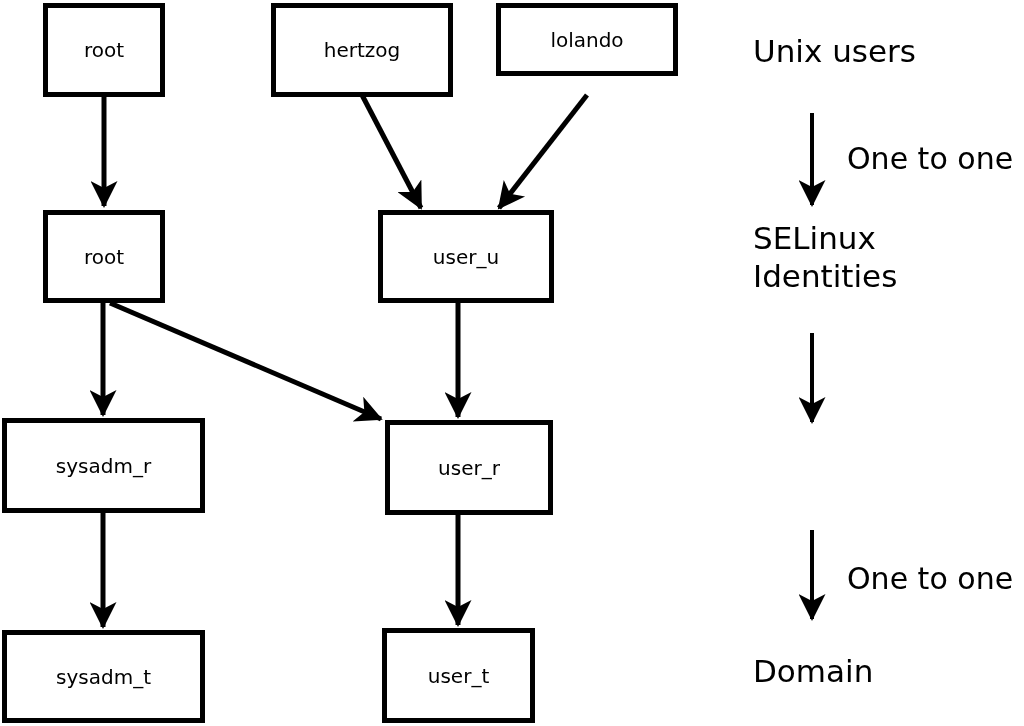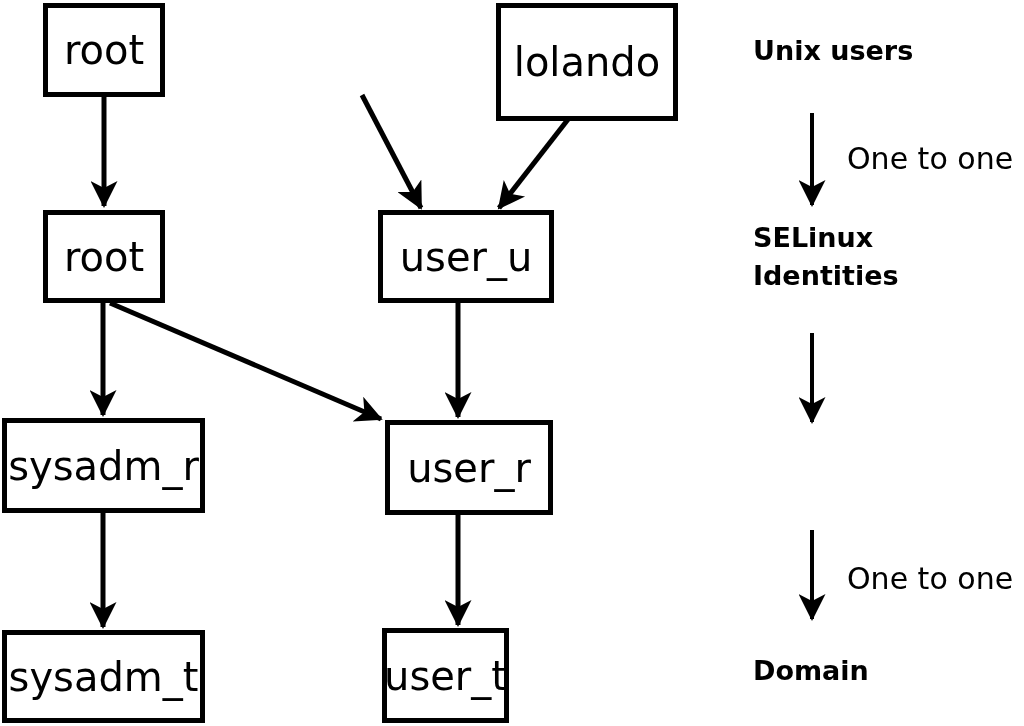--- a/index.html
+++ b/index.html
@@ -25,28 +25,28 @@
     height: 726px;
   }
   .arrows line { stroke: var(--fg); }
   .node {
     position: absolute;
     border: 5px solid var(--fg);
     background: var(--bg);
     display: flex;
     align-items: center;
     justify-content: center;
-    font-size: 40px;
+    font-size: 20px;
     color: var(--fg);
     white-space: nowrap;
   }
   .legend-h {
     position: absolute;
-    font-weight: bold;
-    font-size: 27px;
+    font-weight: normal;
+    font-size: 31px;
     line-height: 38px;
     color: var(--fg);
   }
   .legend-t {
     position: absolute;
     font-size: 30px;
     line-height: 34px;
     color: var(--fg);
     white-space: nowrap;
   }
@@ -73,42 +73,45 @@
     <line x1="458" y1="513" x2="458" y2="625" stroke-width="5" marker-end="url(#ah)"></line>
 
     <line x1="812" y1="113" x2="812" y2="205" stroke-width="4" marker-end="url(#ah)"></line>
     <line x1="812" y1="333" x2="812" y2="422" stroke-width="4" marker-end="url(#ah)"></line>
     <line x1="812" y1="530" x2="812" y2="619" stroke-width="4" marker-end="url(#ah)"></line>
   </svg>
 
   <div class="node" style="left:43px;  top:3px;   width:122px; height:94px;">
     <span>root</span>
   </div>
-  <div class="node" style="left:496px; top:3px;   width:182px; height:118px;">
+  <div class="node" style="left:271px; top:3px;   width:182px; height:94px;">
+    <span>hertzog</span>
+  </div>
+  <div class="node" style="left:496px; top:3px;   width:182px; height:73px;">
     <span>lolando</span>
   </div>
 
   <div class="node" style="left:43px;  top:210px; width:122px; height:93px;">
     <span>root</span>
   </div>
   <div class="node" style="left:378px; top:210px; width:176px; height:93px;">
     <span>user_u</span>
   </div>
 
   <div class="node" style="left:2px;   top:418px; width:203px; height:95px;">
     <span>sysadm_r</span>
   </div>
   <div class="node" style="left:385px; top:420px; width:168px; height:95px;">
     <span>user_r</span>
   </div>
 
   <div class="node" style="left:2px;   top:630px; width:203px; height:93px;">
     <span>sysadm_t</span>
   </div>
-  <div class="node" style="left:382px; top:628px; width:127px; height:95px;text-align:right;">
+  <div class="node" style="left:382px; top:628px; width:153px; height:95px;text-align:right;">
     <span>user_t</span>
   </div>
 
   <div class="legend-h" style="left:753px; top:32px;">Unix users</div>
   <div class="legend-t" style="left:847px; top:142px;">One to one</div>
   <div class="legend-h" style="left:753px; top:219px; width:200px;">SELinux Identities</div>
   <div class="legend-t" style="left:847px; top:562px;">One to one</div>
   <div class="legend-h" style="left:753px; top:652px;">Domain</div>
 
 </div>

